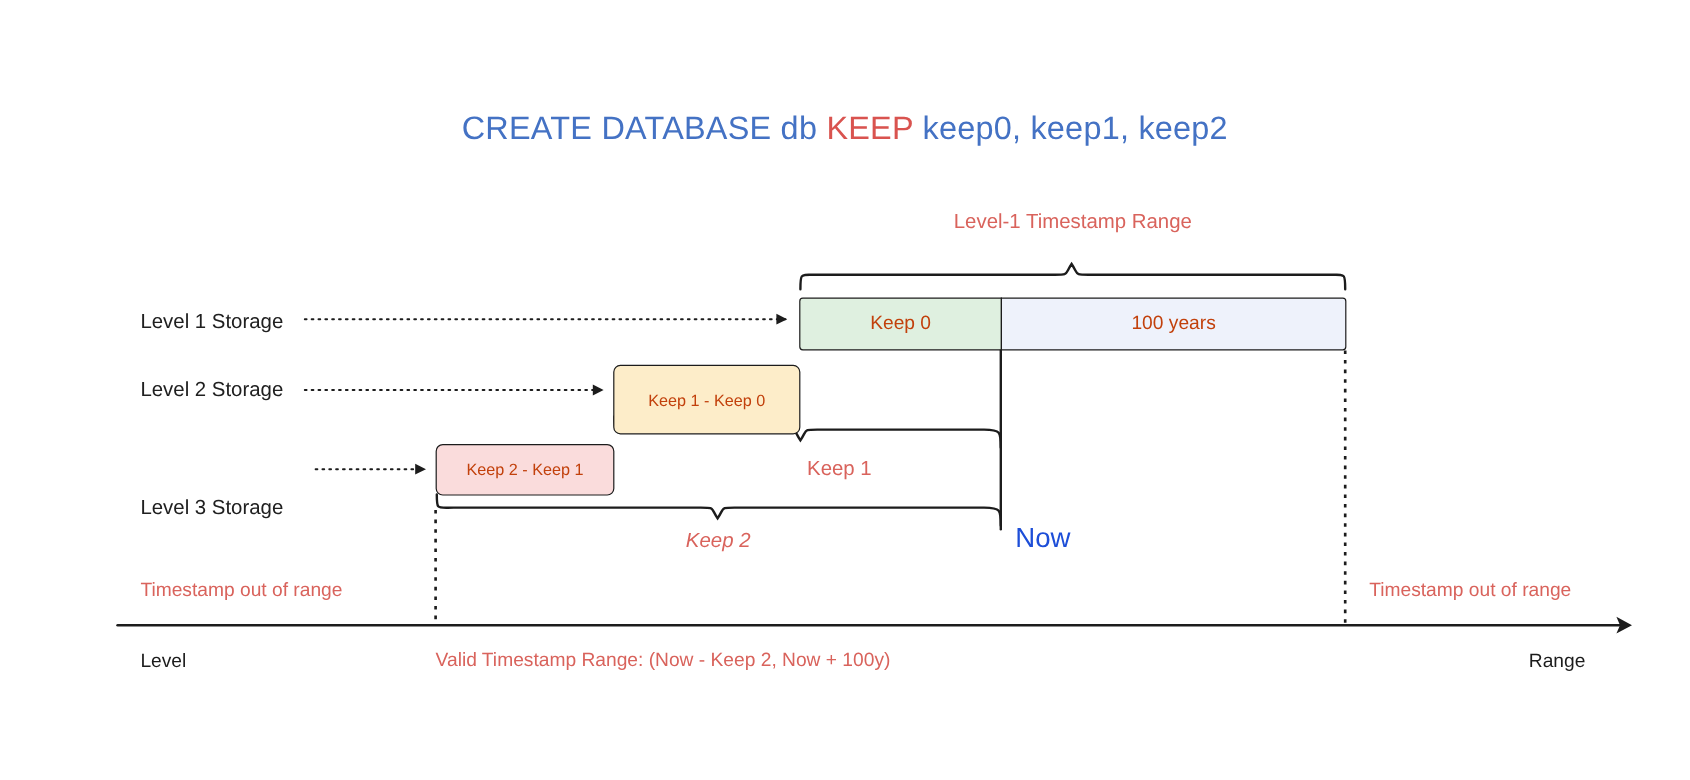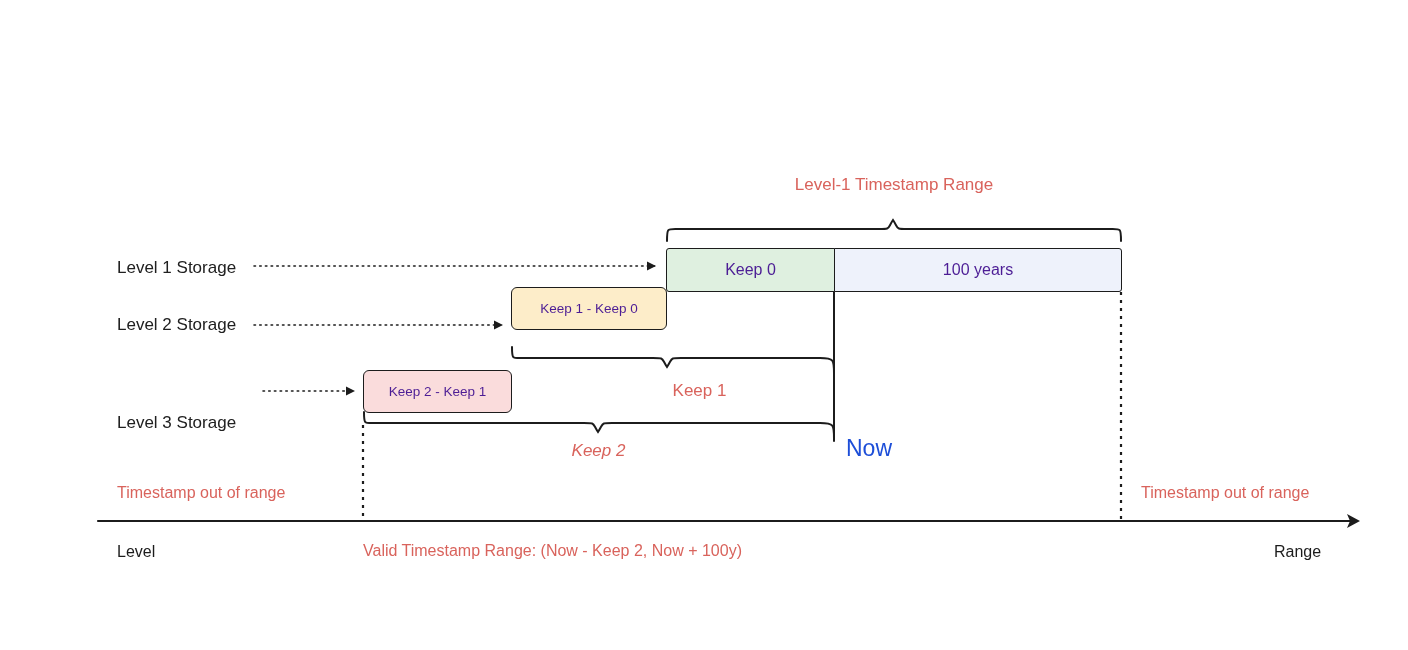--- a/index.html
+++ b/index.html
@@ -31,36 +31,36 @@
   #lbl-l1{top:258px;}
   #lbl-l2{top:315px;}
   #lbl-l3{top:381px;margin-top:32px;}
 
   
   .box{
     position:absolute;
     border:1.6px solid #1c1c1c;
     box-sizing:border-box;
     display:flex;align-items:center;justify-content:center;
-    color:#4c1d95;
+    color:#c2410c;
   }
   #box-keep0{
     left:666px;top:248px;width:169px;height:44px;
     background:#dff0e0;
     border-radius:3px 0 0 3px;
     font-size:16px;
   }
   #box-100y{
     left:834px;top:248px;width:288px;height:44px;
     background:#eef2fb;
     border-radius:0 3px 3px 0;
     font-size:16px;
   }
   #box-keep1-keep0{
-    left:511px;top:287px;width:156px;height:43px;
+    left:511px;top:304px;width:156px;height:58px;
     background:#fdedc9;
     border-radius:6px;
     font-size:13.5px;
   }
   #box-keep2-keep1{
     left:363px;top:370px;width:149px;height:43px;
     background:#fadcdc;
     border-radius:6px;
     font-size:13.5px;
   }
@@ -134,20 +134,23 @@
     <line x1="363" y1="425" x2="363" y2="521" stroke="#1c1c1c" stroke-width="2.2" stroke-dasharray="3 5" stroke-linecap="butt"></line>
 
     <line x1="1121" y1="292" x2="1121" y2="521" stroke="#1c1c1c" stroke-width="2.2" stroke-dasharray="3 5" stroke-linecap="butt"></line>
 
     <g stroke="#1c1c1c" fill="none">
       <line x1="98" y1="521" x2="1352" y2="521" stroke-width="2.2" stroke-linecap="round"></line>
       <path d="M1360 521 L1347 514 L1350 521 L1347 528 Z" fill="#1c1c1c" stroke="none"></path>
     </g>
   </svg>
 
+  <div class="abs" id="title">
+    <span class="blue">CREATE DATABASE db </span><span class="red">KEEP</span><span class="blue"> keep0, keep1, keep2</span>
+  </div>
 
   <div class="abs row-label" id="lbl-l1">Level 1 Storage</div>
   <div class="abs row-label" id="lbl-l2">Level 2 Storage</div>
   <div class="abs row-label" id="lbl-l3">Level 3 Storage</div>
 
   <div class="box" id="box-keep0">Keep 0</div>
   <div class="box" id="box-100y">100 years</div>
   <div class="box" id="box-keep1-keep0">Keep 1 - Keep 0</div>
   <div class="box" id="box-keep2-keep1">Keep 2 - Keep 1</div>
 

